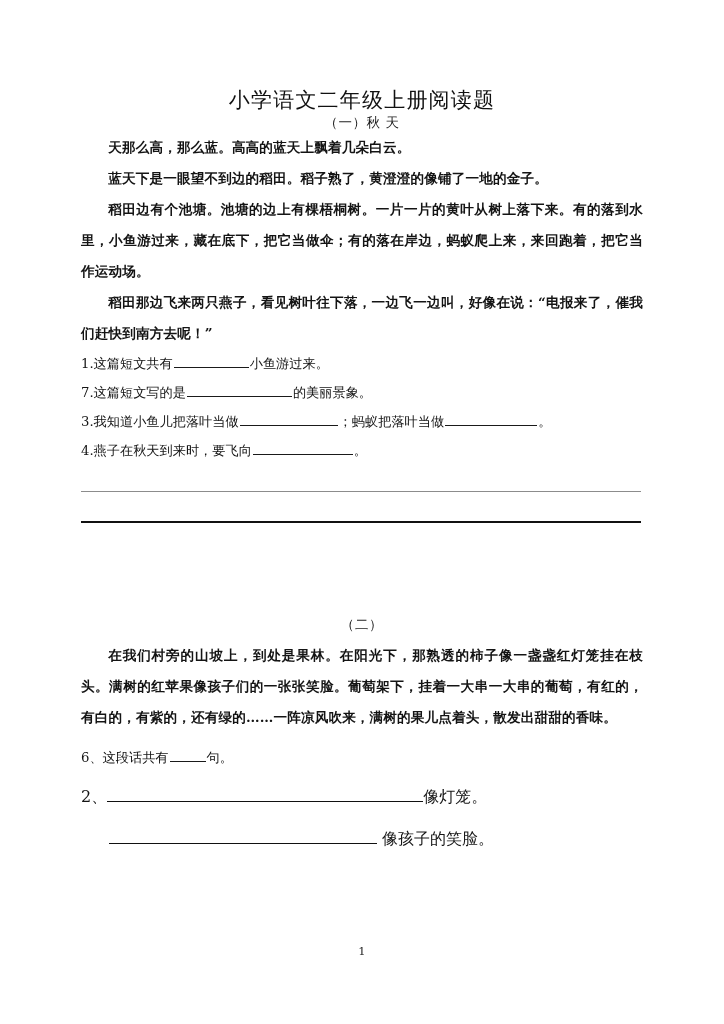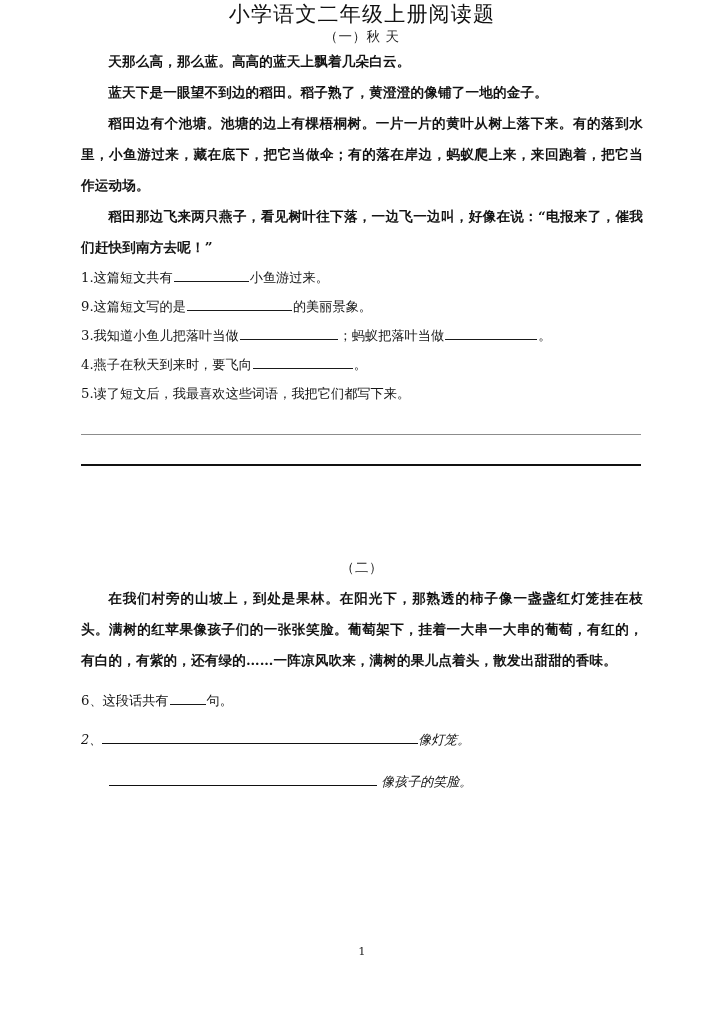--- a/index.html
+++ b/index.html
@@ -29,20 +29,21 @@
   .sheet {
     position: absolute;
     left: 81px;
     top: 0;
     width: 562px;
   }
 
   
   .doc-title {
     margin: 0;
+    padding-top: 86px;
     font-size: 21px;
     font-weight: normal;
     text-align: center;
     letter-spacing: 1.2px;
     color: #111;
   }
 
   .section-label {
     text-align: center;
     font-size: 13.5px;
@@ -109,25 +110,24 @@
   .section-label-2 {
     text-align: center;
     font-size: 13.5px;
     letter-spacing: 0.6px;
     color: #1c1c1c;
     margin-bottom: 6px;
   }
 
   
   .fill-row {
-    font-size: 13px;
+    font-size: 16px;
     line-height: 30px;
     white-space: nowrap;
     color: #141414;
-    font-style: italic;
   }
   .fill-row .lead { display: inline-block; }
   .long-blank {
     display: inline-block;
     border-bottom: 1.6px solid #111;
     height: 1em;
     vertical-align: baseline;
   }
   .lb-1 { width: 316px; }
   .lb-2 { width: 268px; }
@@ -161,34 +161,31 @@
 
     <p class="para indent">稻田边有个池塘。池塘的边上有棵梧桐树。一片一片的黄叶从树上落下来。有的落到水里，小鱼游过来，藏在底下，把它当做伞；有的落在岸边，蚂蚁爬上来，来回跑着，把它当作运动场。</p>
 
     <p class="para indent">稻田那边飞来两只燕子，看见树叶往下落，一边飞一边叫，好像在说：“电报来了，催我们赶快到南方去呢！”</p>
 
     <div class="q">
       <span>1.这篇短文共有</span><span class="blank b-75"></span><span>小鱼游过来。</span>
     </div>
 
     <div class="q">
-      <span>9.这篇短文写的是</span><span class="blank b-105"></span><span>的美丽景象。</span>
+      <span>7.这篇短文写的是</span><span class="blank b-105"></span><span>的美丽景象。</span>
     </div>
 
     <div class="q">
       <span>3.我知道小鱼儿把落叶当做</span><span class="blank b-98"></span><span>；蚂蚁把落叶当做</span><span class="blank b-92"></span><span>。</span>
     </div>
 
     <div class="q">
       <span>4.燕子在秋天到来时，要飞向</span><span class="blank b-100"></span><span>。</span>
     </div>
 
-    <div class="q">
-      <span>5.读了短文后，我最喜欢这些词语，我把它们都写下来。</span>
-    </div>
 
     <div class="ruled">
       <div class="rule-line"></div>
       <div class="rule-line dark"></div>
     </div>
 
     <div class="gap-large"></div>
 
     <div class="section-label-2">（二）</div>
 

